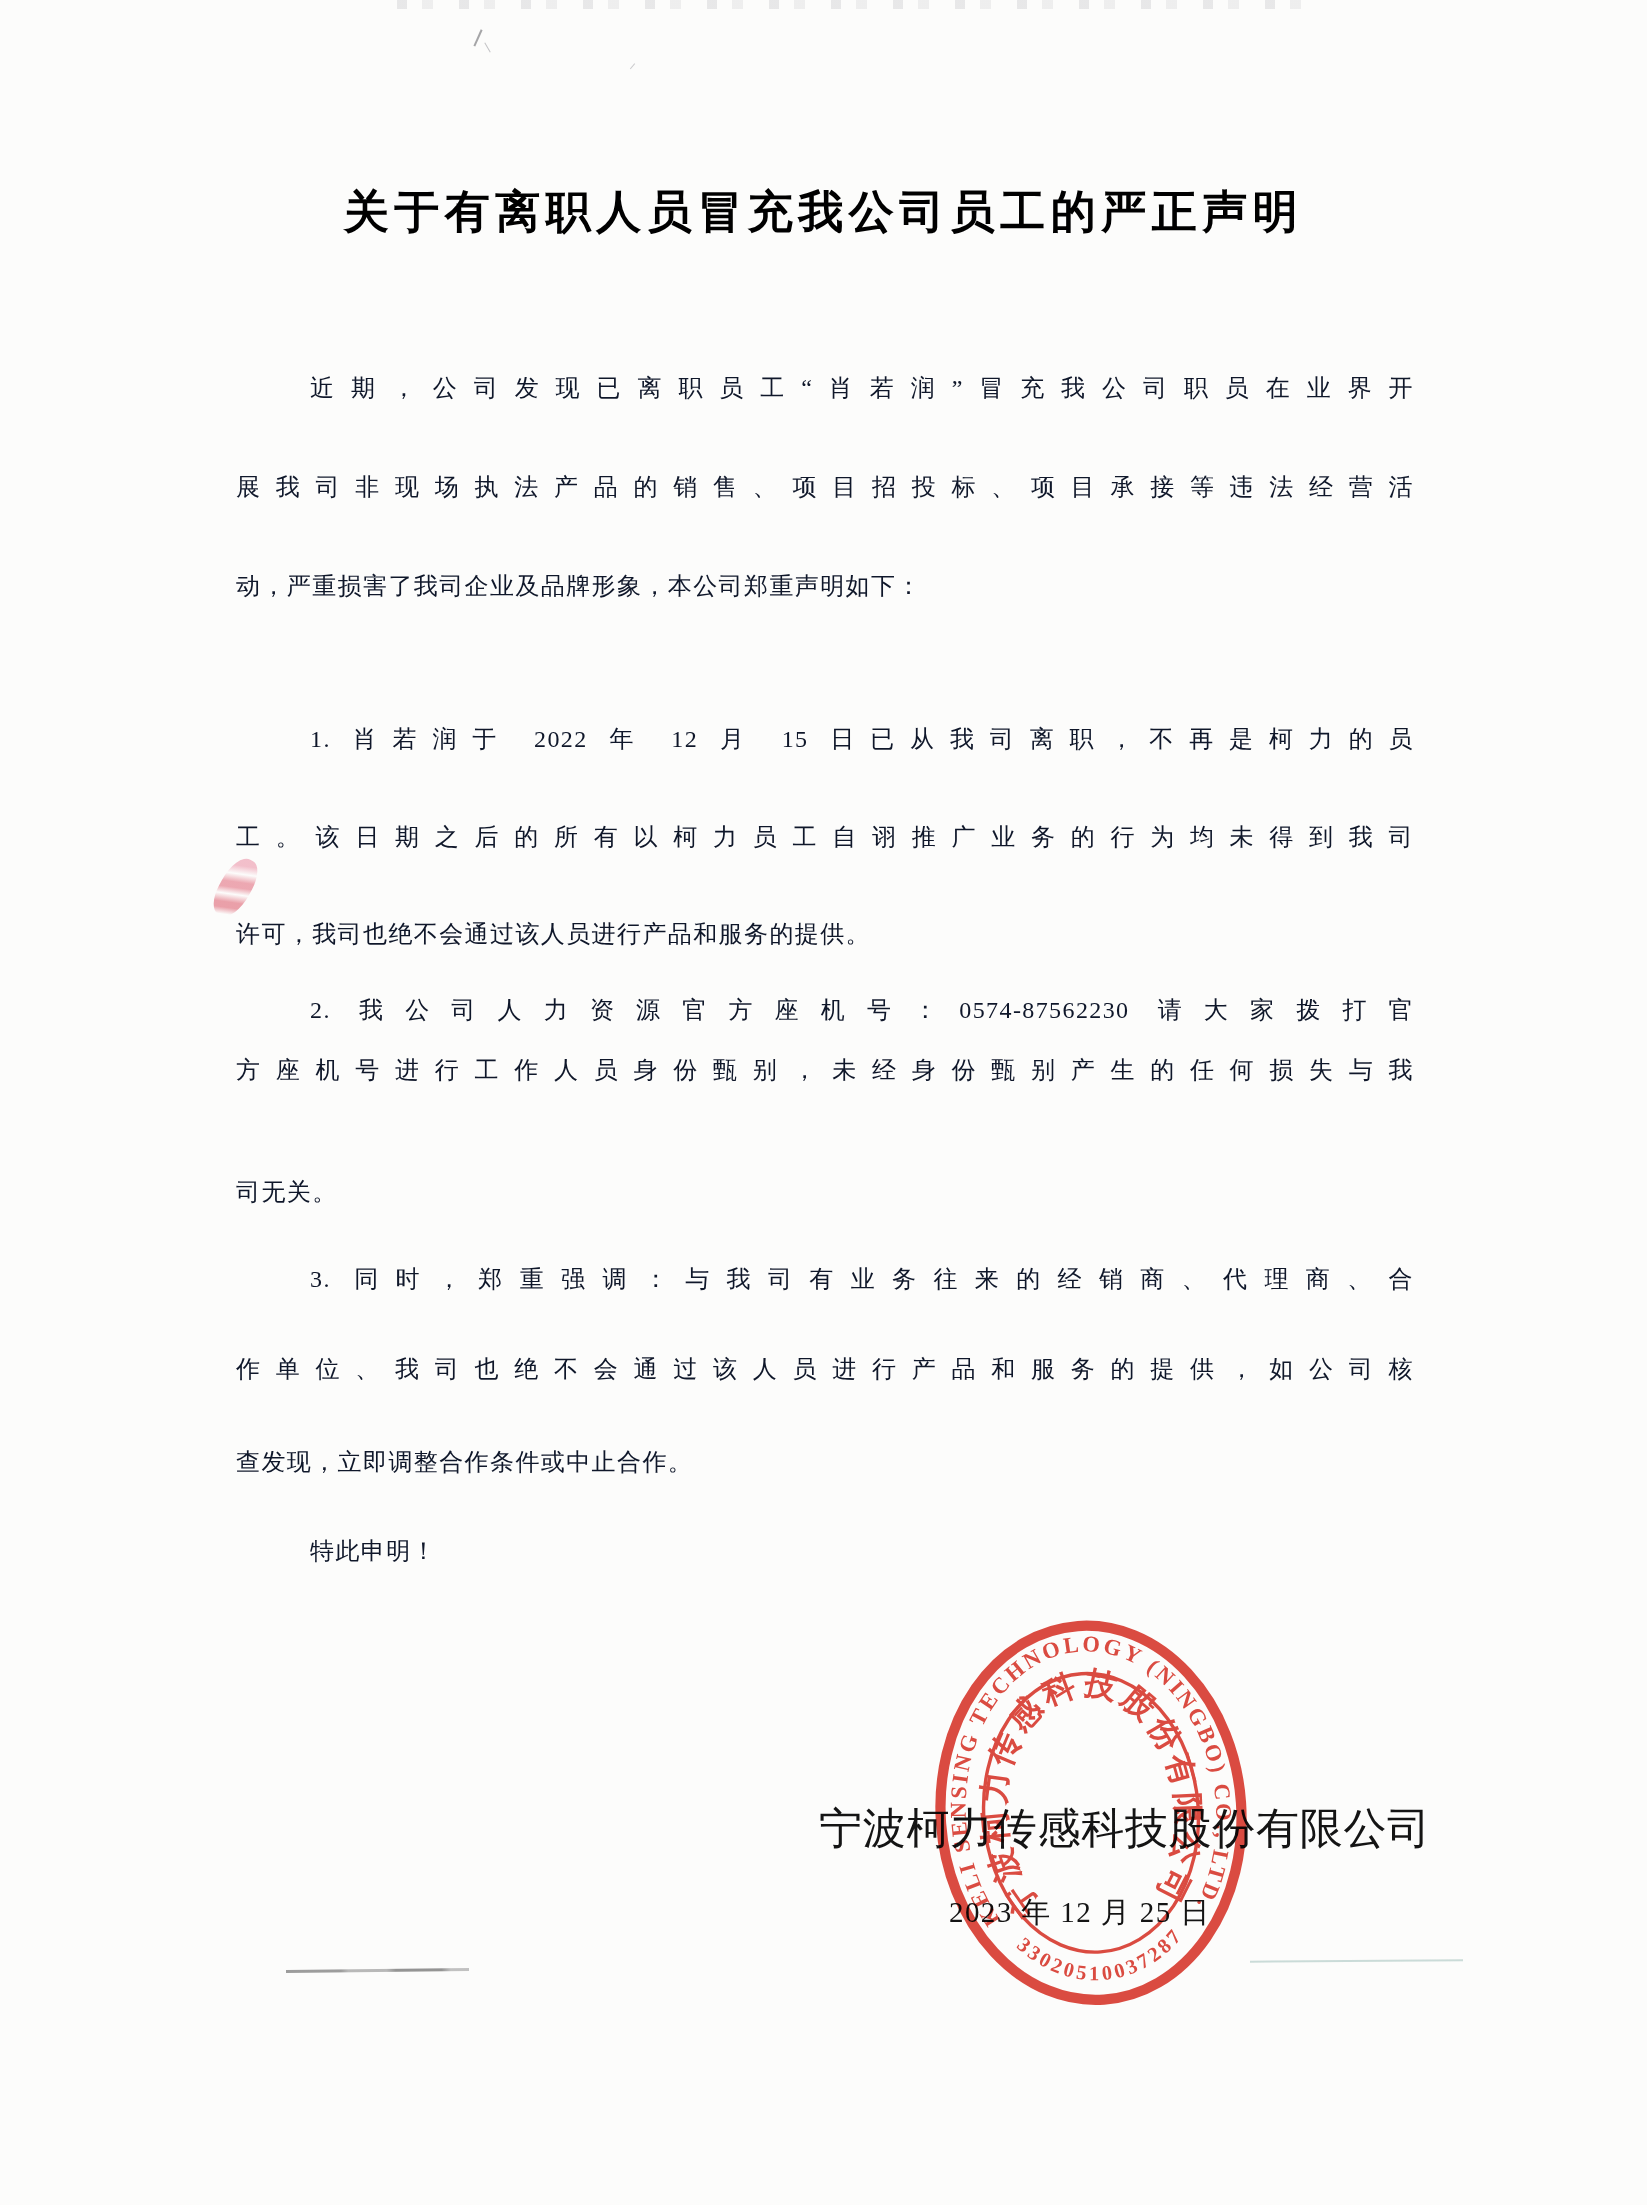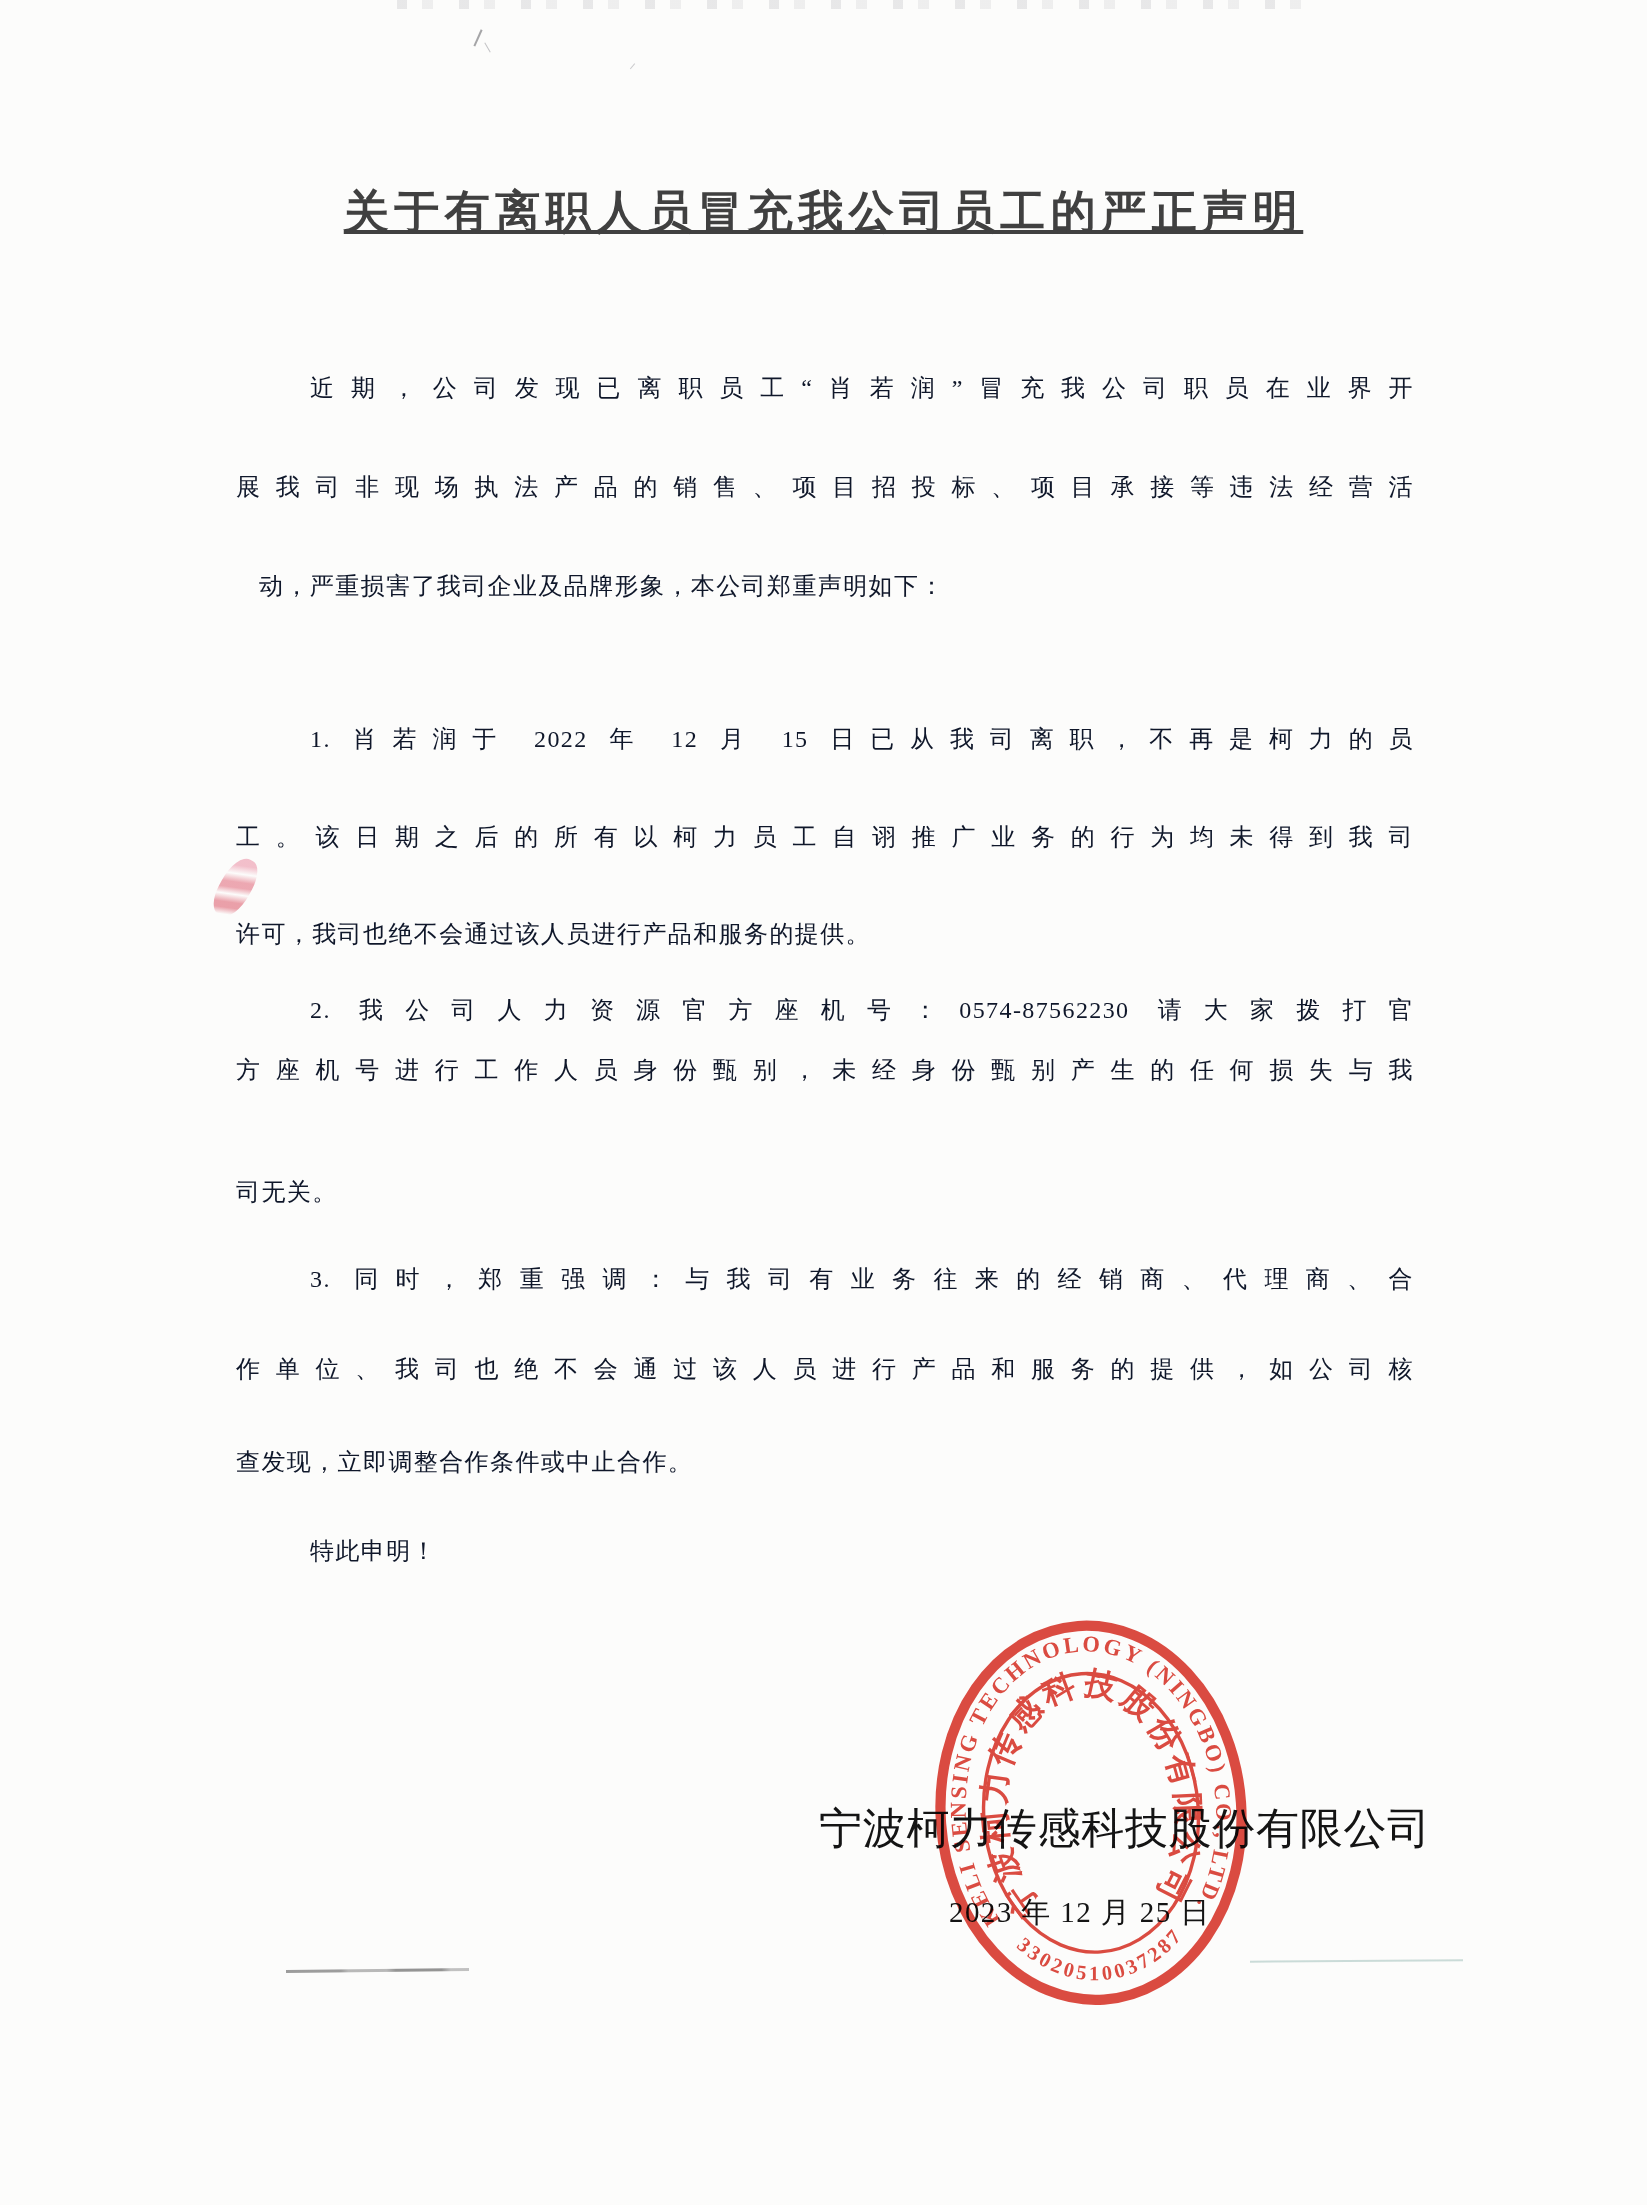--- a/index.html
+++ b/index.html
@@ -29,22 +29,21 @@
   .speck-c{
     position:absolute;left:632px;top:63px;width:1.4px;height:6.8px;
     background:#9a9aa0;opacity:.5;transform:rotate(40deg);
   }
   .title{
     position:absolute;left:0;top:182px;width:1647px;margin:0;
     text-align:center;
     font-family:"Liberation Sans", sans-serif;
     font-weight:900;
     font-size:45px;letter-spacing:5.5px;
-    color:#404040;
-    text-decoration:underline;
+    color:#000000;
   }
   .bline{
     position:absolute;left:236px;width:1178px;
     font-size:24px;line-height:1.25;
     color:#0f172a;
     letter-spacing:1.4px;
   }
   .bline.just{
     text-align:justify;
     text-align-last:justify;
@@ -98,21 +97,21 @@
   <div class="noise-top"></div>
   <div class="speck-a"></div>
   <div class="speck-b"></div>
   <div class="speck-c"></div>
 
   <h1 class="title">关于有离职人员冒充我公司员工的严正声明</h1>
 
   <div id="body-lines">
       <div class="bline ind just" style="top: 373px;">近期，公司发现已离职员工“肖若润”冒充我公司职员在业界开</div>
       <div class="bline just" style="top: 472px;">展我司非现场执法产品的销售、项目招投标、项目承接等违法经营活</div>
-      <div class="bline" style="top: 571px; margin-left: 23px;">动，严重损害了我司企业及品牌形象，本公司郑重声明如下：</div>
+      <div class="bline" style="top: 571px;">动，严重损害了我司企业及品牌形象，本公司郑重声明如下：</div>
       <div class="bline ind just" style="top: 724px;">1.  肖若润于 2022 年 12 月 15 日已从我司离职，不再是柯力的员</div>
       <div class="bline just" style="top: 822px;">工。该日期之后的所有以柯力员工自诩推广业务的行为均未得到我司</div>
       <div class="bline" style="top: 919px;">许可，我司也绝不会通过该人员进行产品和服务的提供。</div>
       <div class="bline ind just" style="top: 995px;">2.  我公司人力资源官方座机号：0574-87562230 请大家拨打官</div>
       <div class="bline just" style="top: 1055px;">方座机号进行工作人员身份甄别，未经身份甄别产生的任何损失与我</div>
       <div class="bline" style="top: 1177px;">司无关。</div>
       <div class="bline ind just" style="top: 1264px;">3.  同时，郑重强调：与我司有业务往来的经销商、代理商、合</div>
       <div class="bline just" style="top: 1354px;">作单位、我司也绝不会通过该人员进行产品和服务的提供，如公司核</div>
       <div class="bline" style="top: 1447px;">查发现，立即调整合作条件或中止合作。</div>
       <div class="bline ind" style="top: 1536px;">特此申明！</div>

